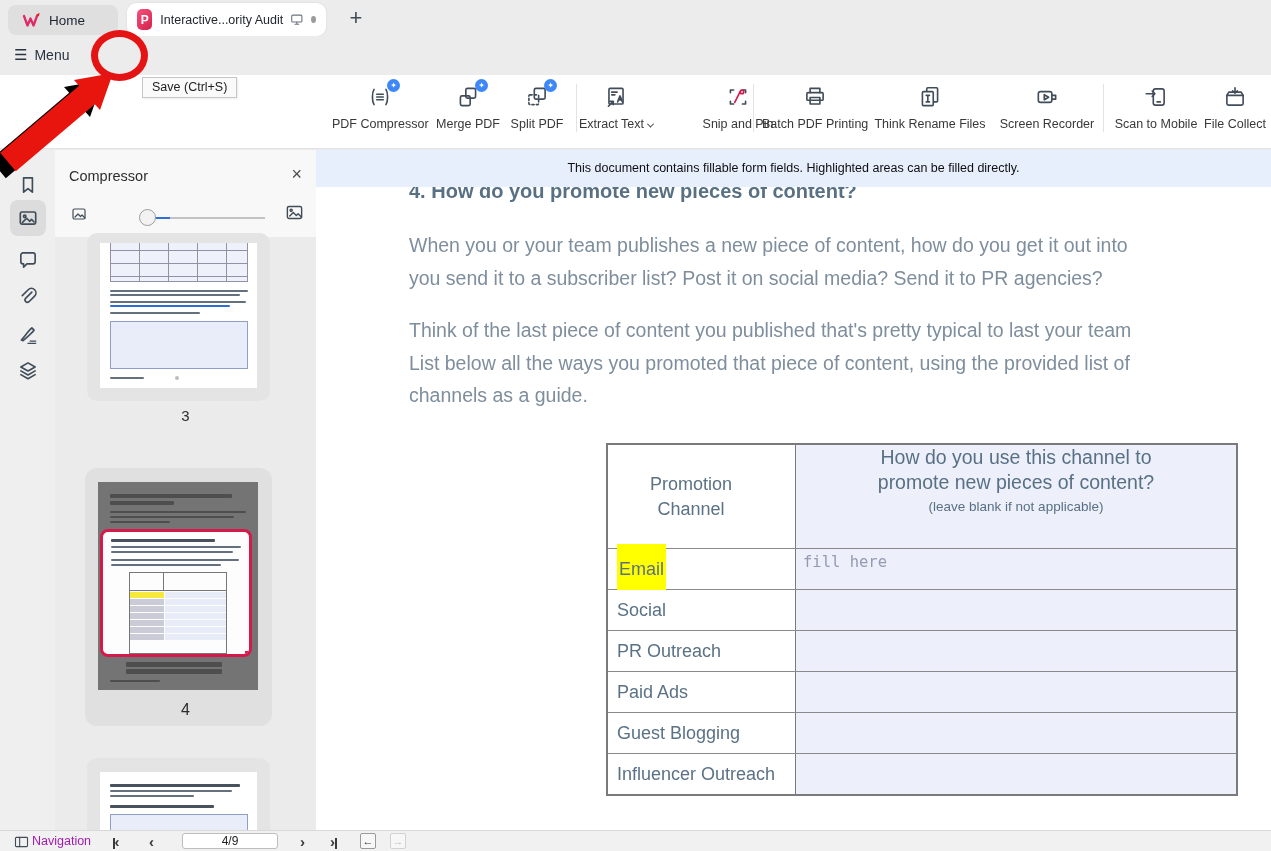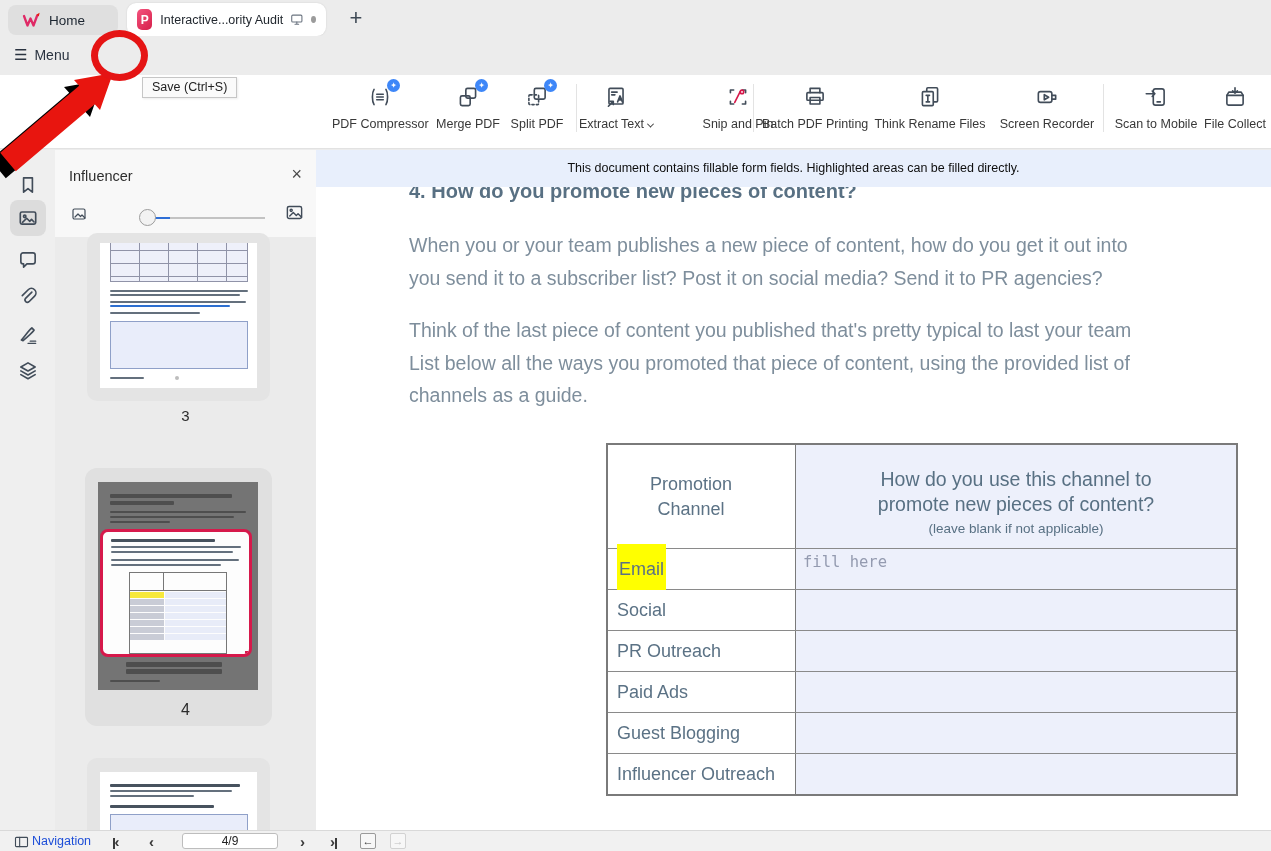--- a/index.html
+++ b/index.html
@@ -77,32 +77,32 @@
   .doc { position:absolute; left:316px; top:187px; width:955px; height:643px; background:#ffffff; overflow:hidden; }
   .doc h1 { position:absolute; left:93px; top:-7px; font-size:20px; font-weight:bold; color:#587083; white-space:nowrap; }
   .para { position:absolute; left:93px; font-size:19.5px; color:#7e8e9c; line-height:32.5px; }
   .para div { white-space:nowrap; }
   .ftable { position:absolute; left:290px; top:256px; width:632px; border:2px solid #7a7a7a; }
   .frow { display:flex; border-top:1px solid #8a8a8a; height:41px; }
   .fhead { display:flex; border-top:none; height:103px; }
   .c1 { width:188px; border-right:1px solid #7a7a7a; flex:none; }
   .c2 { flex:1; }
   .fhead .c1 { display:flex; align-items:center; justify-content:center; text-align:center; font-size:19px; color:#587083; line-height:25px; padding:0 30px; }
-  .fhead .c2 { text-align:center; padding-top:22px; color:#587083; }
+  .fhead .c2 { text-align:center; color:#587083; }
   .fhead .h2l { font-size:19.5px; line-height:25px; }
   .fhead .h2s { font-size:13.5px; margin-top:4px; }
   .frow .c1 { font-size:18px; color:#5b7285; display:flex; align-items:center; padding-left:9px; background:#fff; }
   .frow .c2 { background:#edf0fb; position:relative; }
   .hl-yellow { background:#ffff00; padding:15px 2px; }
   .fillhere { position:absolute; left:7px; top:4px; font-family:"DejaVu Sans Mono", monospace; font-size:15.5px; color:#949bb0; }
 
   
   .statusbar { position:absolute; left:0; top:830px; width:100%; height:21px; background:#f1f1f1; border-top:1px solid #d9d9d9; }
   .sb-ic { position:absolute; top:4px; color:#3b3b3b; font-size:13px; line-height:13px; }
-  .sb-label { position:absolute; left:32px; top:3px; font-size:12.5px; color:#1d4ed8; }
+  .sb-label { position:absolute; left:32px; top:3px; font-size:12.5px; color:#a21caf; }
   .pgbox { position:absolute; left:182px; top:2px; width:96px; height:16px; background:#fff; border:1px solid #bdbdbd; border-radius:3px; font-size:12px; text-align:center; line-height:15px; color:#222; }
   .histbtn { position:absolute; top:2px; width:16px; height:16px; border:1px solid #9a9a9a; border-radius:2px; font-size:11px; text-align:center; line-height:14px; color:#3b3b3b; background:#f7f7f7; }
   .histbtn.disabled { border-color:#d2d2d2; color:#c0c0c0; }
   .guil { font-size:15px; font-weight:bold; color:#3a3a3a; }
   .pgbar { display:inline-block; width:1.5px; height:11px; background:#3a3a3a; vertical-align:-2px; }
 
   
   .tooltip { position:absolute; left:142px; top:77px; padding:2px 9px 3px; background:#fafafa; border:1px solid #c6c6c6; font-size:12.5px; color:#222; z-index:60; box-shadow:1px 1px 2px rgba(0,0,0,.08); }
   .red-circle { position:absolute; left:91px; top:30px; width:57px; height:51px; border:7px solid #e51414; border-radius:50%; z-index:55; }
   .annot-arrow { position:absolute; left:0; top:58px; z-index:54; }
@@ -366,21 +366,21 @@
         <g class="stroke-ic">
           <path d="M10 3.5 L16.5 7.2 L10 10.9 L3.5 7.2 Z"></path>
           <path d="M3.5 10.8 L10 14.5 L16.5 10.8"></path>
           <path d="M3.5 14.2 L10 17.9 L16.5 14.2"></path>
         </g>
       </svg>
   </div>
 
   <div class="panel">
     <div class="panel-head">
-      <span class="panel-title">Influencer</span>
+      <span class="panel-title">Compressor</span>
       <span class="panel-close">×</span>
     </div>
     <svg class="zoom-small" width="16" height="16" viewBox="0 0 16 16">
         <g class="stroke-ic" style="stroke-width:1.2">
           <rect x="2" y="3" width="12" height="10" rx="1.5"></rect>
           <path d="M4 11 l3 -3 2.5 2.5 L11 9 l3 3"></path>
         </g>
       </svg>
     <div class="slider-track">
         <div class="slider-fill"></div>

